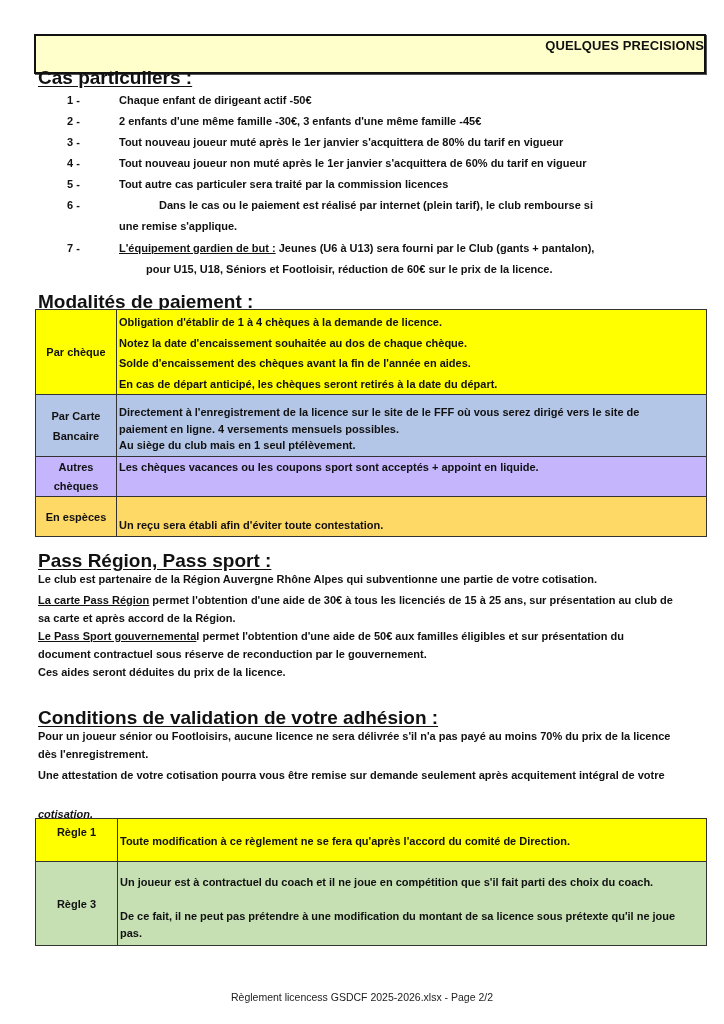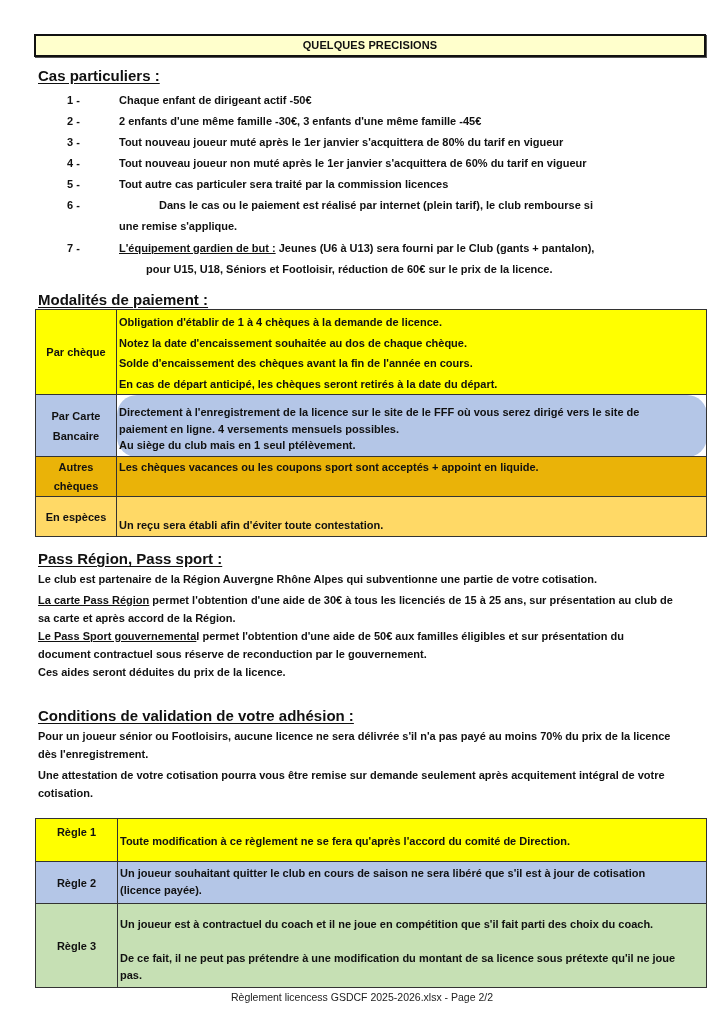--- a/index.html
+++ b/index.html
@@ -1,29 +1,29 @@
 <!DOCTYPE html>
 <html><head>
   <meta charset="utf-8">
   <style>
     * { box-sizing: border-box; margin: 0; padding: 0; }
     html, body { width: 724px; height: 1024px; background: #ffffff; overflow: hidden; }
     body { position: relative; font-family: "Liberation Sans", sans-serif; color: #111111; }
     .abs { position: absolute; }
 
     .title-box {
-      left: 34px; top: 34px; width: 672px; height: 23px;
+      left: 34px; top: 34px; width: 672px; height: 40px;
       background: #ffffcc; border: 2px solid #111111;
       box-shadow: 1px 1px 0 #555;
-      text-align: center; font-size: 11px; line-height: 19px; font-weight: bold;
+      text-align: right; font-size: 13px; line-height: 19px; font-weight: bold;
       letter-spacing: 0.1px;
     }
 
     .section-title {
-      font-size: 15px; font-weight: bold; text-decoration: underline;
+      font-size: 19px; font-weight: bold; text-decoration: underline;
       text-underline-offset: 2px; left: 38px; white-space: nowrap;
     }
 
     .item-num { left: 67px; font-size: 11px; font-weight: bold; white-space: nowrap; }
     .item-text { left: 119px; font-size: 11px; font-weight: bold; white-space: nowrap; }
     .u { text-decoration: underline; }
 
     .para { left: 38px; font-size: 11px; font-weight: bold; white-space: nowrap; }
 
     table.grid {
@@ -80,36 +80,36 @@
       <col style="width:590px">
     </colgroup>
   <tbody>
       <tr style="height:84px; background:#ffff00;">
     <td class="label">
           <div>Par chèque</div>
         </td>
     <td class="content" style="line-height:20.5px;">
       <div class="line">Obligation d'établir de 1 à  4 chèques à la demande de licence.</div>
       <div class="line">Notez la date d'encaissement souhaitée au dos de chaque chèque.</div>
-      <div class="line">Solde d'encaissement des chèques avant la fin de l'année en cours.</div>
+      <div class="line">Solde d'encaissement des chèques avant la fin de l'année en aides.</div>
       <div class="line">En cas de départ anticipé, les chèques seront retirés à la date du départ.</div>
     </td>
   </tr>
   <tr style="height:62px; background:#b4c6e7;">
     <td class="label">
           <div>Par Carte</div>
           <div>Bancaire</div>
         </td>
-    <td class="content" style="line-height:16.5px; padding-top:9px;border-radius:20px;">
+    <td class="content" style="line-height:16.5px; padding-top:9px;">
       <div class="line">Directement à l'enregistrement de la licence sur le site de le FFF où vous serez dirigé vers le site de</div>
       <div class="line">paiement en ligne. 4 versements mensuels possibles.</div>
       <div class="line">Au siège du club mais en 1 seul ptélèvement.</div>
     </td>
   </tr>
-  <tr style="height:40px; background:#eab308;">
+  <tr style="height:40px; background:#c4b5fd;">
     <td class="label" style="line-height:19px;">
           <div>Autres</div>
           <div>chèques</div>
         </td>
     <td class="content" style="line-height:16px;">
       <div class="line">Les chèques vacances ou les coupons sport sont acceptés + appoint en liquide.</div>
     </td>
   </tr>
   <tr style="height:40px; background:#ffd966;">
     <td class="label">
@@ -127,39 +127,32 @@
 <div class="abs para" style="top:594px;"><span class="u">La carte Pass Région</span><span> permet l'obtention d'une aide de 30€ à tous les licenciés de 15 à 25 ans, sur présentation au club de</span></div>
 <div class="abs para" style="top:612px;">sa carte et après accord de la Région.</div>
 <div class="abs para" style="top:630px;"><span class="u">Le Pass Sport gouvernementa</span><span>l permet l'obtention d'une aide de 50€ aux familles éligibles et sur présentation du</span></div>
 <div class="abs para" style="top:648px;">document contractuel sous réserve de reconduction par le gouvernement.</div>
 <div class="abs para" style="top:666px;">Ces aides seront déduites du prix de la licence.</div>
 
 <div class="abs section-title" style="top:707px;">Conditions de validation de votre adhésion :</div>
 <div class="abs para" style="top:730px;">Pour un joueur sénior ou Footloisirs, aucune licence ne sera délivrée s'il n'a pas payé au moins 70% du prix de la licence</div>
 <div class="abs para" style="top:748px;">dès l'enregistrement.</div>
 <div class="abs para" style="top:769px;">Une attestation de votre cotisation pourra vous être remise  sur demande seulement après acquitement intégral de votre</div>
-<div class="abs para" style="top:787px;">cotisation.</div>
+<div class="abs para" style="top:808px;font-style:italic;">cotisation.</div>
 
 <table class="grid" style="left:35px; top:818px; width:671px;">
   <colgroup>
       <col style="width:82px">
       <col style="width:589px">
     </colgroup>
   <tbody>
       <tr style="height:43px; background:#ffff00;padding-left:36px;">
     <td class="label" style="vertical-align:top; padding-top:3px;">Règle 1</td>
     <td class="content" style="line-height:16px; padding-top:14px;">
       <div class="line">Toute modification à ce règlement ne se fera qu'après l'accord du comité de Direction.</div>
-    </td>
-  </tr>
-  <tr style="height:42px; background:#b4c6e7;">
-    <td class="label">Règle 2</td>
-    <td class="content" style="line-height:17px; padding-top:3px;">
-      <div class="line">Un joueur souhaitant quitter le club en cours de saison ne sera libéré que s'il est à jour de cotisation</div>
-      <div class="line">(licence payée).</div>
     </td>
   </tr>
   <tr style="height:84px; background:#c6e0b4;">
     <td class="label">Règle 3</td>
     <td class="content" style="line-height:17px; padding-top:12px;">
       <div class="line">Un joueur est à contractuel du coach et il ne joue en compétition que s'il fait parti des choix du coach.</div>
       <div class="line" style="height:17px;"></div>
       <div class="line">De ce fait, il ne peut pas prétendre à une modification du montant de sa licence sous prétexte qu'il ne joue</div>
       <div class="line">pas.</div>
     </td>

